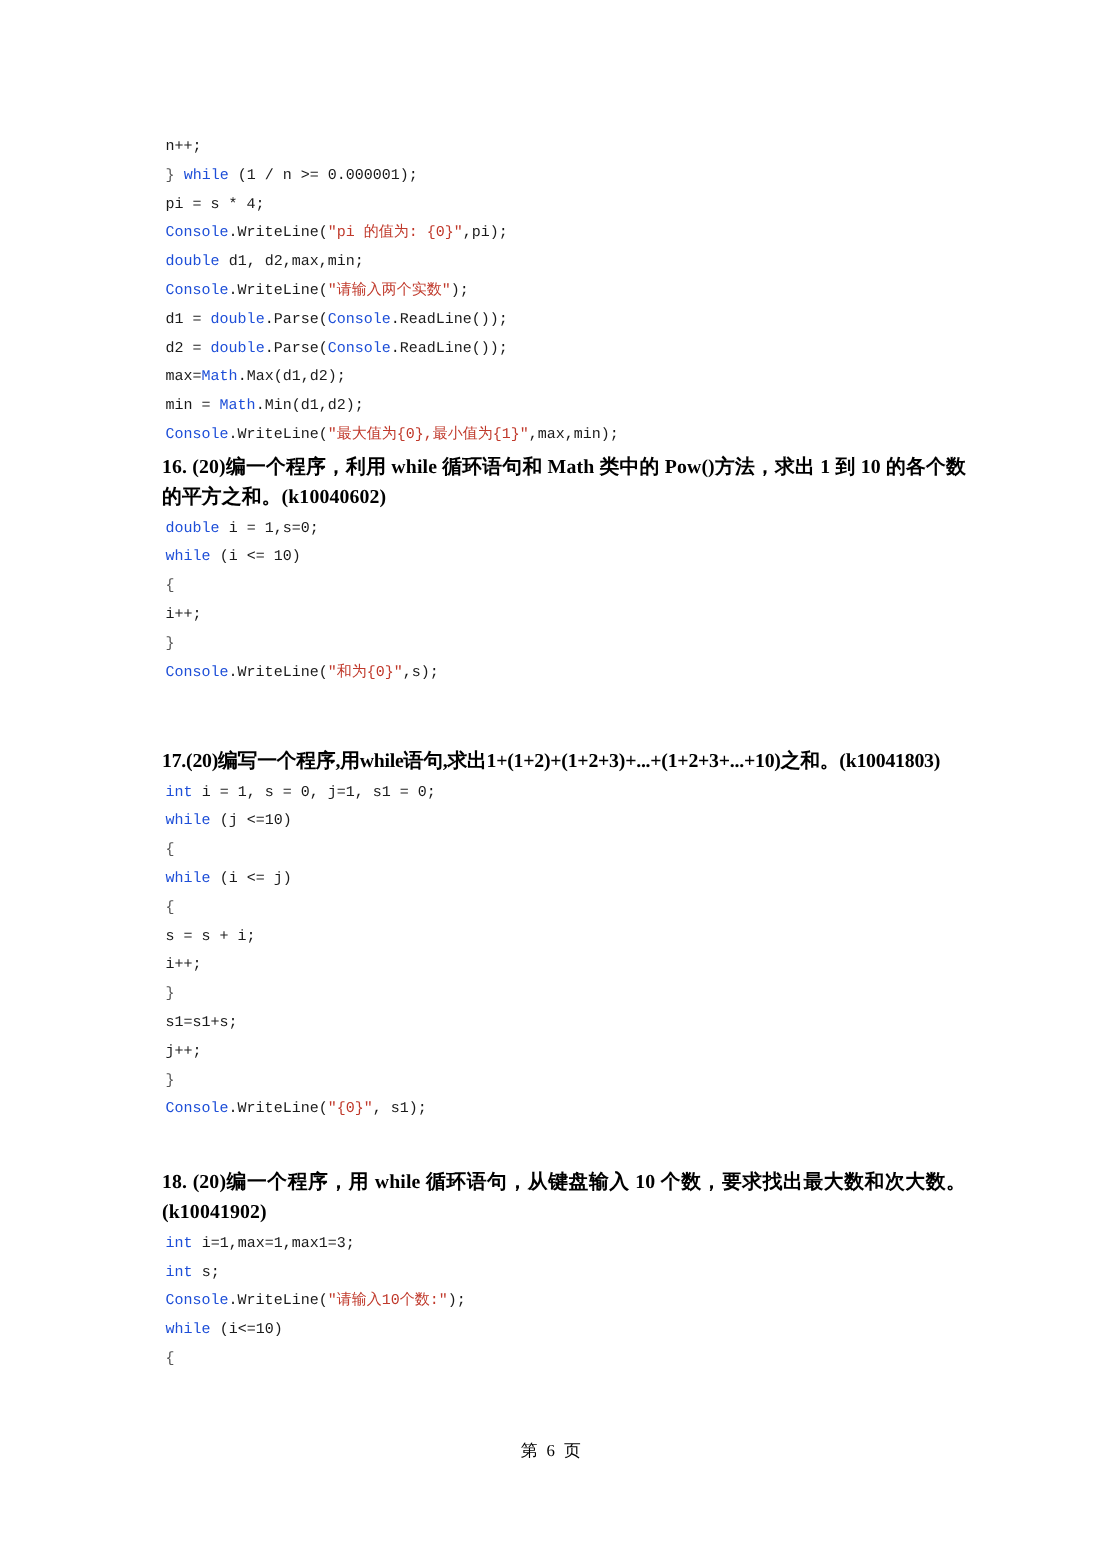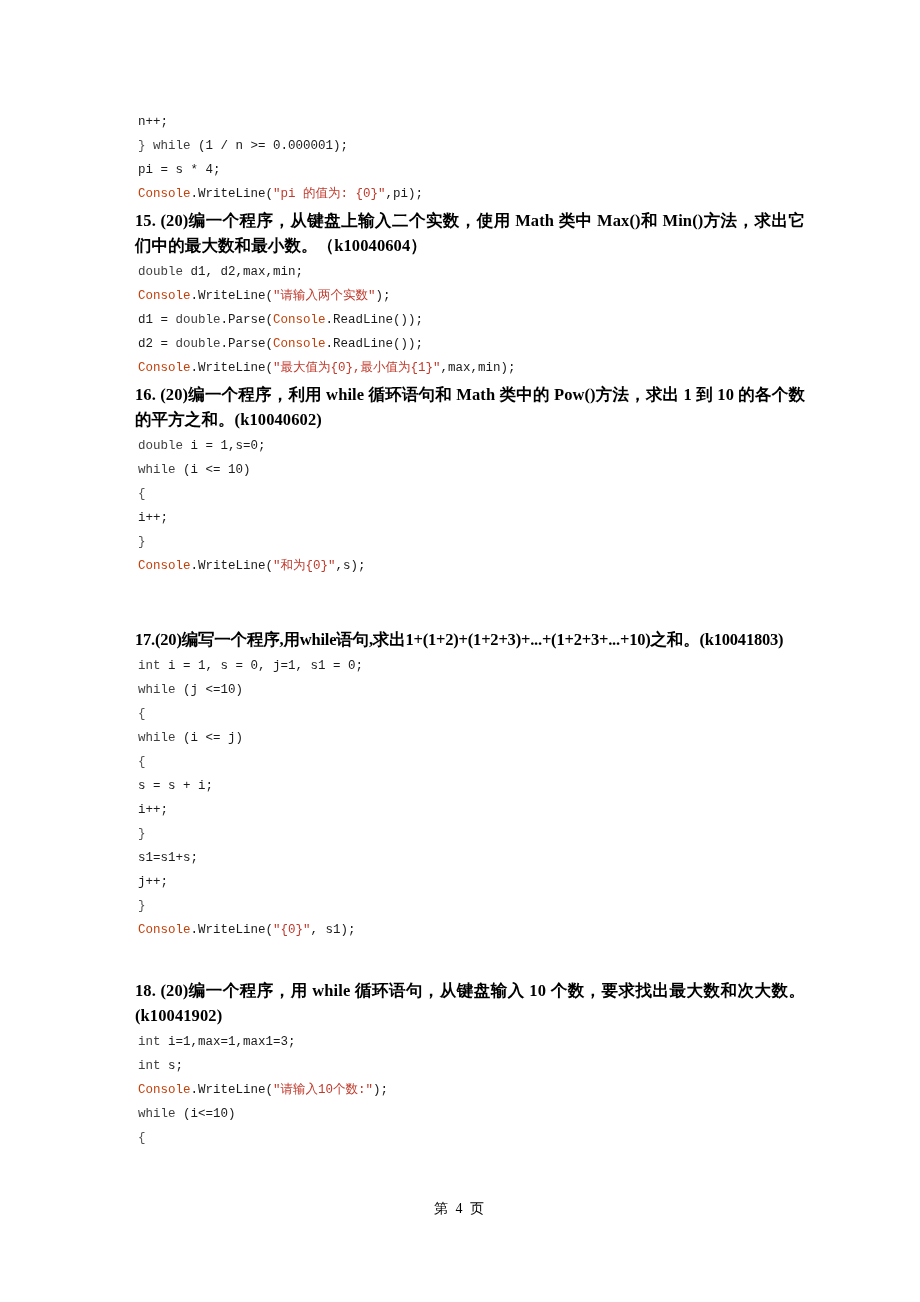--- a/index.html
+++ b/index.html
@@ -47,22 +47,22 @@
   .code {
     font-family: "Liberation Mono", "DejaVu Sans Mono", monospace;
     font-size: 12.5px;
     line-height: 24px;
     height: 24px;
     color: #1a1a1a;
     white-space: pre;
     margin: 0;
     padding-left: 3px;
   }
-  .code .kw      { color: #404040; }   
-  .code .cls     { color: #c2410c; }   
+  .code .kw      { color: #1d4ed8; }   
+  .code .cls     { color: #1d4ed8; }   
   .code .str     { color: #c0392b; }
   .code .pl      { color: #1a1a1a; }   
   .code .brc     { color: #555; }
   .gapline  { height: 34px; }
 
   
   .footer {
     position: absolute;
     left: 0;
     top: 1200px;
@@ -81,31 +81,32 @@
   <div class="content">
 
     <div class="code"><span class="pl">n++;</span></div>
 
     <div class="code"><span class="brc">}</span> <span class="kw">while</span> <span class="pl">(1 / n &gt;= 0.000001);</span></div>
 
     <div class="code"><span class="pl">pi = s * 4;</span></div>
 
     <div class="code"><span class="cls">Console</span><span class="pl">.WriteLine(</span><span class="str">"pi 的值为: {0}"</span><span class="pl">,pi);</span></div>
 
-    <p class="qhead">15. (20)编一个程序，从键盘上输入二个实数，使用 Math 类中 Max()和 Min()方法，求出它们中的最大数和最小数。（k10040604）</p>
 
     <div class="code"><span class="kw">double</span> <span class="pl">d1, d2,max,min;</span></div>
 
     <div class="code"><span class="cls">Console</span><span class="pl">.WriteLine(</span><span class="str">"请输入两个实数"</span><span class="pl">);</span></div>
 
     <div class="code"><span class="pl">d1 = </span><span class="kw">double</span><span class="pl">.Parse(</span><span class="cls">Console</span><span class="pl">.ReadLine());</span></div>
 
     <div class="code"><span class="pl">d2 = </span><span class="kw">double</span><span class="pl">.Parse(</span><span class="cls">Console</span><span class="pl">.ReadLine());</span></div>
 
+    <div class="code"><span class="pl">max=</span><span class="cls">Math</span><span class="pl">.Max(d1,d2);</span></div>
 
+    <div class="code"><span class="pl">min = </span><span class="cls">Math</span><span class="pl">.Min(d1,d2);</span></div>
 
     <div class="code"><span class="cls">Console</span><span class="pl">.WriteLine(</span><span class="str">"最大值为{0},最小值为{1}"</span><span class="pl">,max,min);</span></div>
 
     <p class="qhead">16. (20)编一个程序，利用 while 循环语句和 Math 类中的 Pow()方法，求出 1 到 10 的各个数的平方之和。(k10040602)</p>
 
     <div class="code"><span class="kw">double</span> <span class="pl">i = 1,s=0;</span></div>
 
     <div class="code"><span class="kw">while</span> <span class="pl">(i &lt;= 10)</span></div>
 
     <div class="code"><span class="brc">{</span></div>
@@ -152,14 +153,14 @@
     <div class="code"><span class="kw">int</span> <span class="pl">s;</span></div>
 
     <div class="code"><span class="cls">Console</span><span class="pl">.WriteLine(</span><span class="str">"请输入10个数:"</span><span class="pl">);</span></div>
 
     <div class="code"><span class="kw">while</span> <span class="pl">(i&lt;=10)</span></div>
 
     <div class="code"><span class="brc">{</span></div>
 
   </div>
 
-  <div class="footer">第 4 页</div>
+  <div class="footer">第 6 页</div>
 </div>
 
 </body></html>

